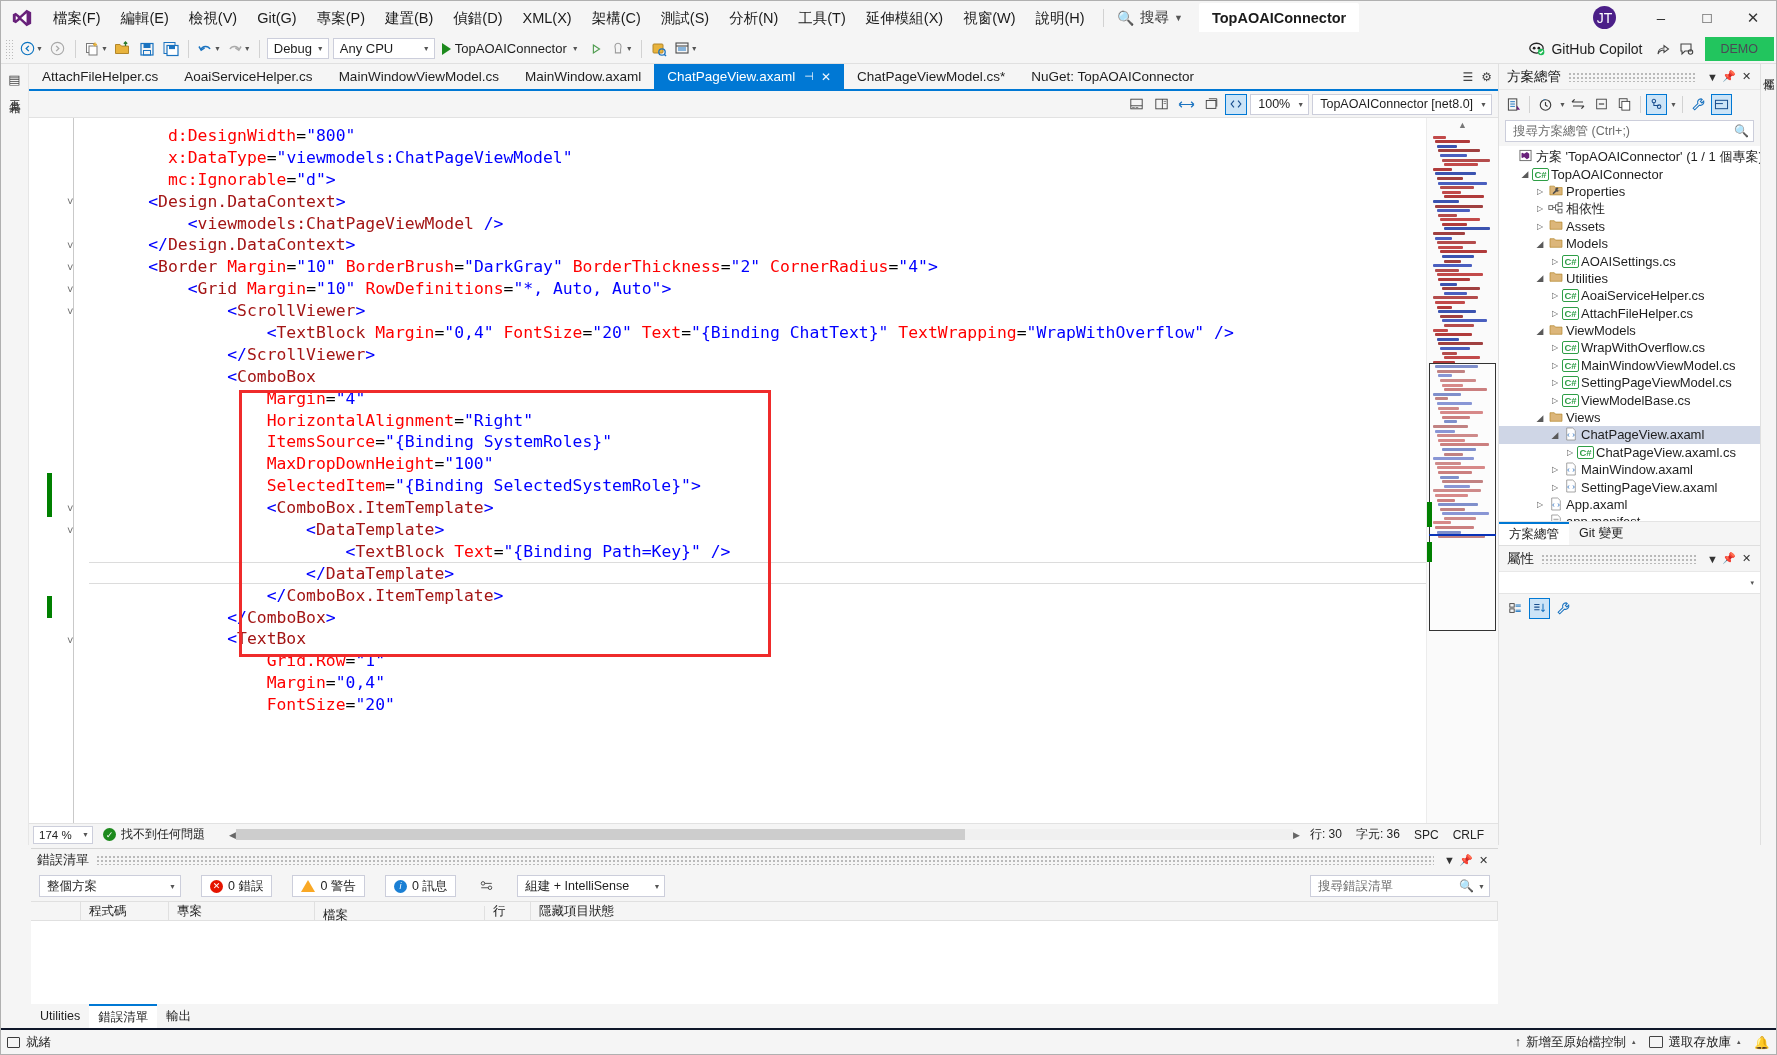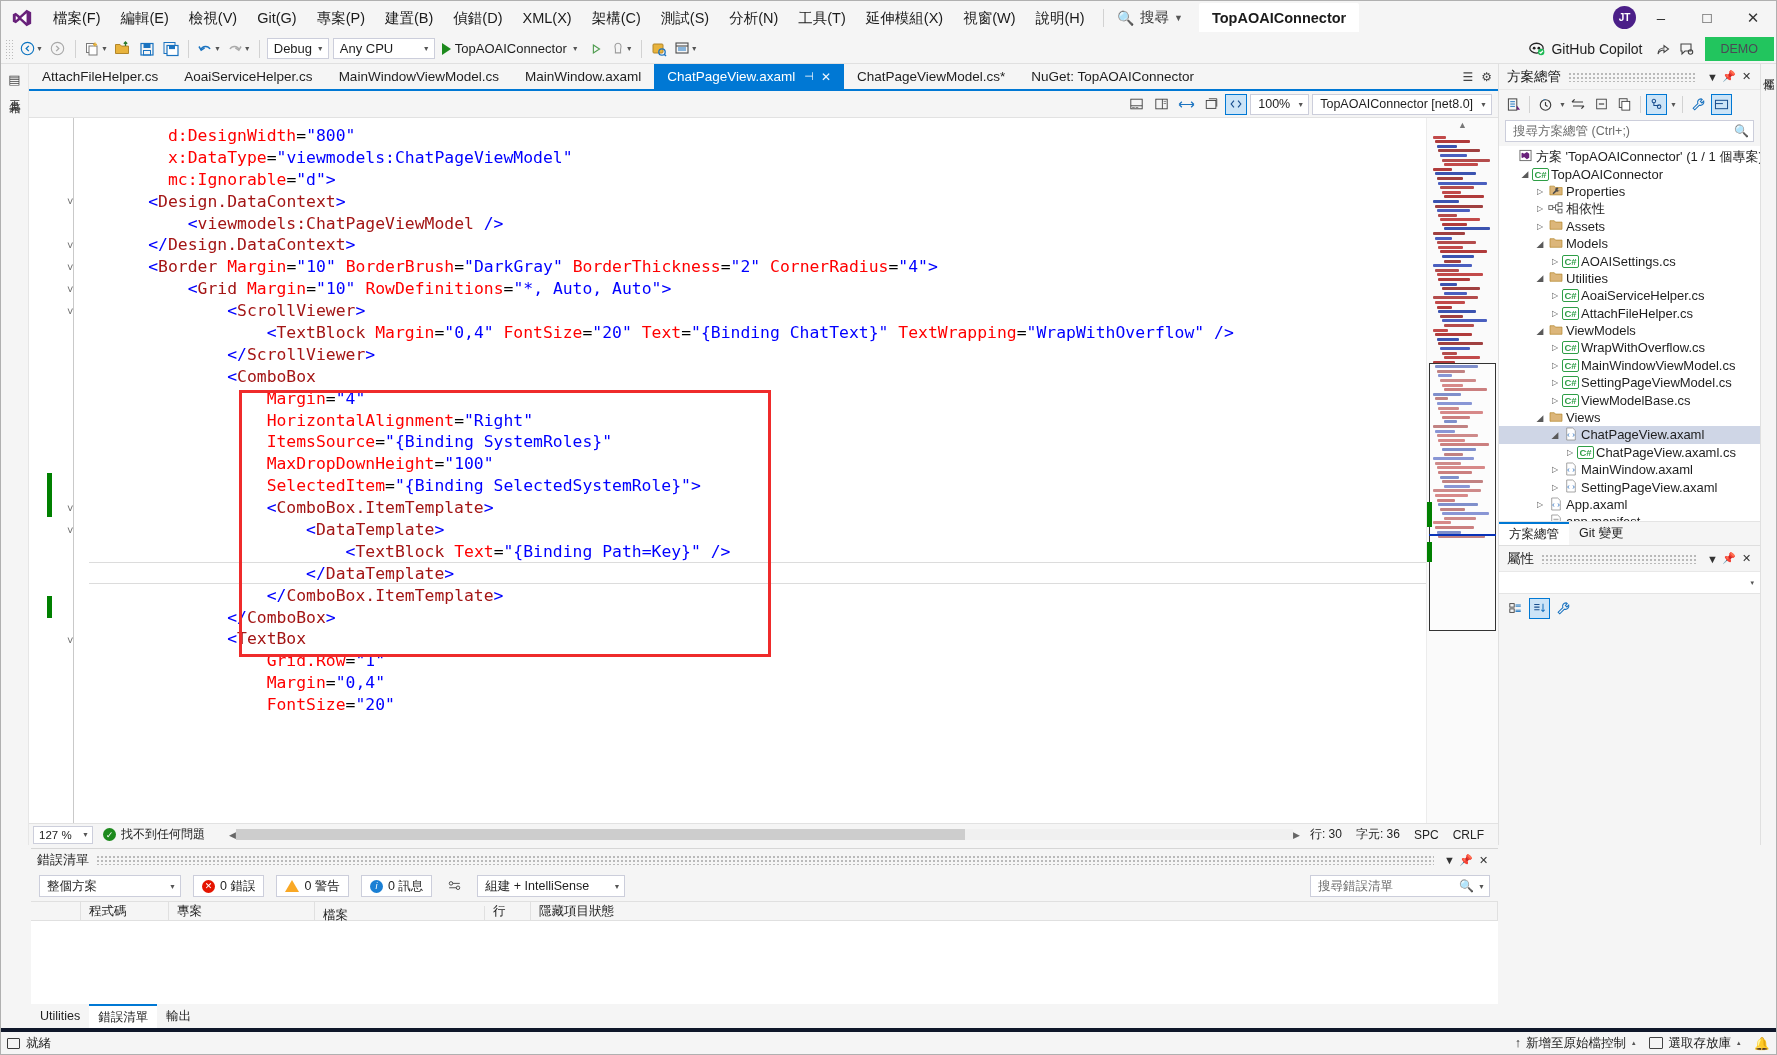--- a/index.html
+++ b/index.html
@@ -63,23 +63,23 @@
     color: #1b1b1b;
     margin-left: 10px;
     border-radius: 2px 2px 0 0;
   }
   .win-right {
     margin-left: auto; display: flex; align-items: center; height: 100%;
   }
   .avatar {
     width: 23px; height: 23px; border-radius: 50%;
     background: #4b1f88; color: #fff;
-    font-size: 10px; font-weight: bold;
+    font-size: 14px; font-weight: normal;
     display: flex; align-items: center; justify-content: center;
-    margin-right: 2px;
+    margin-right: 22px;
   }
   .win-btn {
     width: 46px; height: 33px;
     display: flex; align-items: center; justify-content: center;
     font-size: 15px; color: #333; cursor: default;
   }
 
   
   .toolbar {
     height: 30px; min-height: 30px;
@@ -417,21 +417,21 @@
     display: flex; flex-direction: column;
     background: #f5f5f5;
     border-top: 1px solid #d6d6d6;
     margin: 3px 0 0 30px;
   }
   .bp-head {
     height: 22px; display: flex; align-items: center;
     padding: 0 6px 0 6px; font-size: 13px;
   }
   .bp-toolbar {
-    height: 30px; display: flex; align-items: center; gap: 12px;
+    height: 30px; display: flex; align-items: center; gap: 20px;
     padding: 0 8px;
   }
   .bp-combo {
     height: 22px; min-width: 142px;
     border: 1px solid #cccedb; background: #fff;
     display: flex; align-items: center; justify-content: space-between;
     padding: 0 4px 0 7px; font-size: 12.5px; cursor: default;
   }
   .sev-chip {
     height: 22px; border: 1px solid #cccedb; background: #fff;
@@ -477,21 +477,21 @@
   .bp-tab {
     padding: 0 9px; display: flex; align-items: center;
     font-size: 12.5px; cursor: default;
   }
   .bp-tab.active { background: #fff; border-top: 2px solid #0078d4; }
 
   
   .statusbar {
     height: 26px; min-height: 26px;
     display: flex; align-items: center;
-    background: #f5f5f5; border-top: 4px solid #0f172a;
+    background: #f5f5f5; border-top: 2px solid #0f172a;
     font-size: 12.5px; color: #1b1b1b; padding: 0 6px; gap: 40px;
   }
   .sb-ready { display: flex; align-items: center; gap: 6px; }
   .sb-sq {
     width: 13px; height: 11px; border: 1.6px solid #3b3b3b; border-radius: 1px;
   }
   .sb-right { margin-left: auto; display: flex; align-items: center; gap: 14px; }
   .sb-item { display: flex; align-items: center; gap: 5px; cursor: default; }
   .sb-box {
     width: 14px; height: 12px; border: 1.5px solid #444; border-radius: 1px;
@@ -863,21 +863,21 @@
             </div>
           <div class="mm-viewport" style="top:245px;height:268px;"></div>
           <div class="mm-sel" style="top:416px;"></div>
           <div class="mm-green" style="top:384px;height:25px;"></div>
           <div class="mm-green" style="top:424px;height:20px;"></div>
         </div>
       </div>
 
       <div class="ed-status">
         <div class="zoom-combo">
-          <span>127 %</span>
+          <span>174 %</span>
           <span class="tb-caret">▼</span>
         </div>
         <span class="ok-dot">✓</span>
         <span class="st-field">找不到任何問題</span>
         <div class="hscroll">
           <span class="arrow">◀</span>
           <div class="track">
             <div class="thumb"></div>
           </div>
           <span class="arrow">▶</span>

